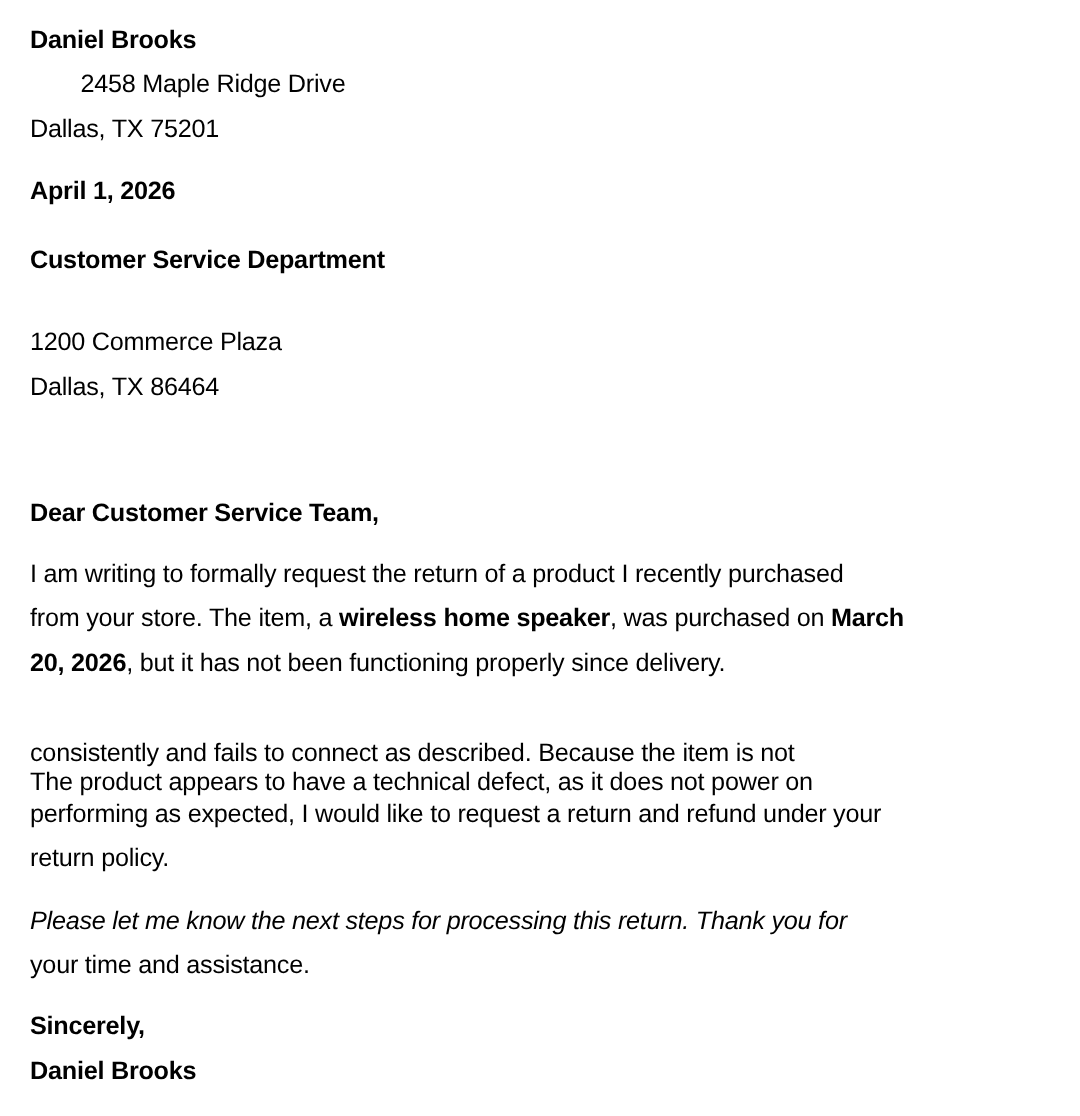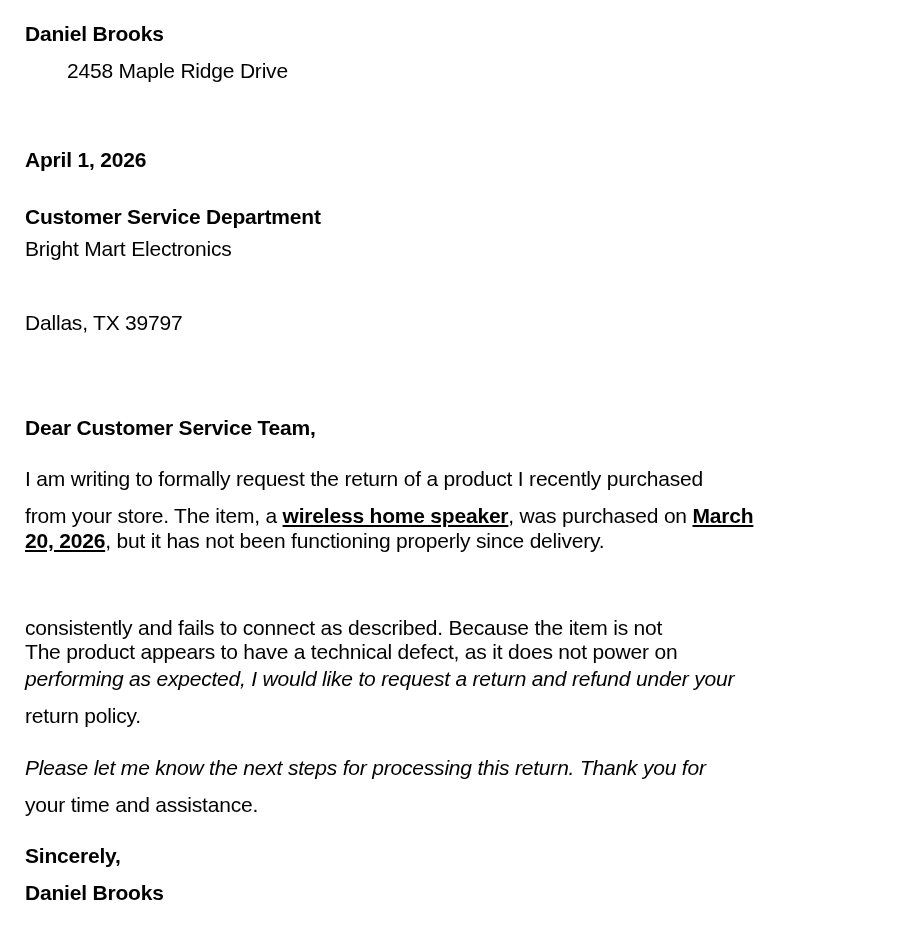--- a/index.html
+++ b/index.html
@@ -21,49 +21,50 @@
       height: 930px;
     }
     .line {
       position: absolute;
       left: 25px;
       white-space: nowrap;
       line-height: 26px;
       letter-spacing: -0.2px;
     }
     .bold { font-weight: bold; }
-    b { font-weight: bold; text-decoration: underline; }
+    b { font-weight: bold; }
   </style>
 </head>
 <body>
 
 <div class="page">
 
   <div class="line bold" style="top:21px;">Daniel Brooks</div>
   <div class="line" style="top:58px;margin-left:42px;">2458 Maple Ridge Drive</div>
+  <div class="line" style="top:95px;">Dallas, TX 75201</div>
 
   <div class="line bold" style="top:147px;">April 1, 2026</div>
 
   <div class="line bold" style="top:204px;">Customer Service Department</div>
-  <div class="line" style="top:236px;">Bright Mart Electronics</div>
-  <div class="line" style="top:310px;">Dallas, TX 39797</div>
+  <div class="line" style="top:273px;">1200 Commerce Plaza</div>
+  <div class="line" style="top:310px;">Dallas, TX 86464</div>
 
 
   <div class="line bold" style="top:415px;">Dear Customer Service Team,</div>
 
   <div>
     <div class="line" style="top:466px;">I am writing to formally request the return of a product I recently purchased</div>
     <div class="line" style="top:503px;"><span>from your store. The item, a </span><b>wireless home speaker</b><span>, was purchased on </span><b>March</b></div>
-    <div class="line" style="top:528px;text-align:right;"><b>20, 2026</b><span>, but it has not been functioning properly since delivery.</span></div>
+    <div class="line" style="top:540px;text-align:right;"><b>20, 2026</b><span>, but it has not been functioning properly since delivery.</span></div>
   </div>
 
   <div>
     <div class="line" style="top:591px;margin-top:48px;">The product appears to have a technical defect, as it does not power on</div>
     <div class="line" style="top:615px;">consistently and fails to connect as described. Because the item is not</div>
-    <div class="line" style="top:666px;font-style:italic;">performing as expected, I would like to request a return and refund under your</div>
+    <div class="line" style="top:666px;">performing as expected, I would like to request a return and refund under your</div>
     <div class="line" style="top:703px;">return policy.</div>
   </div>
 
   <div>
     <div class="line" style="top:755px;font-style:italic;">Please let me know the next steps for processing this return. Thank you for</div>
     <div class="line" style="top:792px;">your time and assistance.</div>
   </div>
 
   <div class="line bold" style="top:843px;">Sincerely,</div>
   <div class="line bold" style="top:880px;">Daniel Brooks</div>

